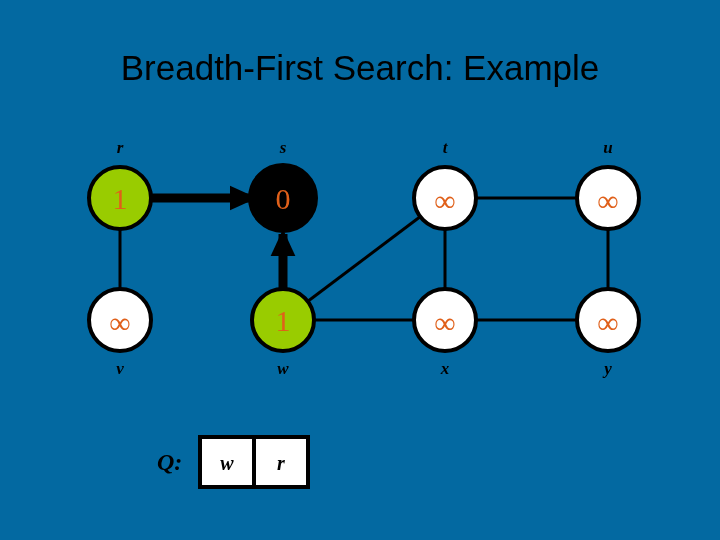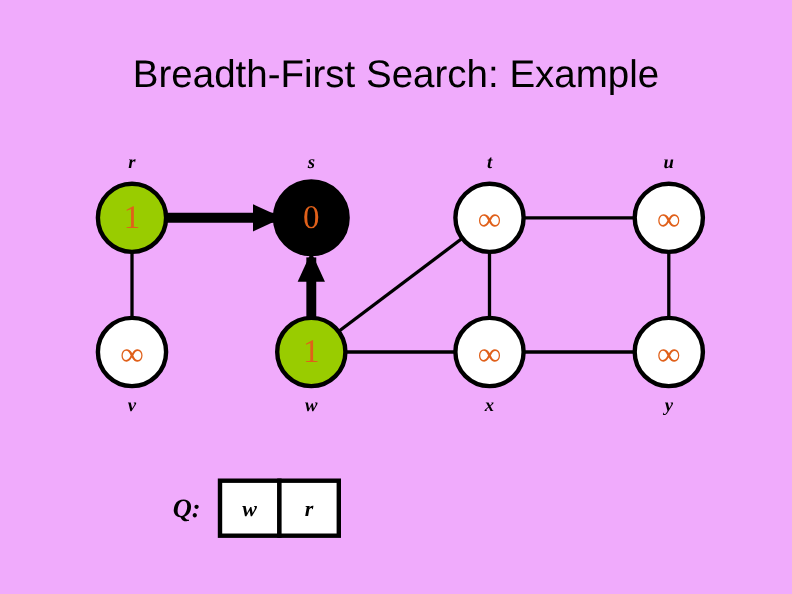--- a/index.html
+++ b/index.html
@@ -12,21 +12,21 @@
     height: 540px;
     position: relative;
     overflow: hidden;
     font-family: "Liberation Sans", sans-serif;
   }
   #slide {
     position: absolute;
     left: 0; top: 0;
     width: 720px;
     height: 540px;
-    background: #f0abfc;
+    background: #0369a1;
     text-decoration: underline;
   }
   #title {
     position: absolute;
     left: 0;
     top: 48px;
     width: 720px;
     text-align: center;
     font-family: "Liberation Sans", sans-serif;
     font-size: 35px;

